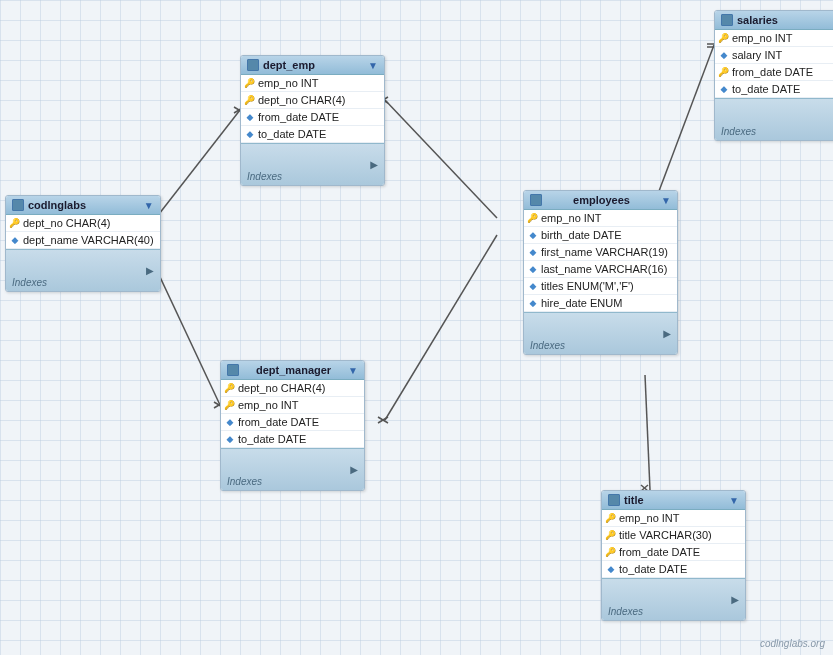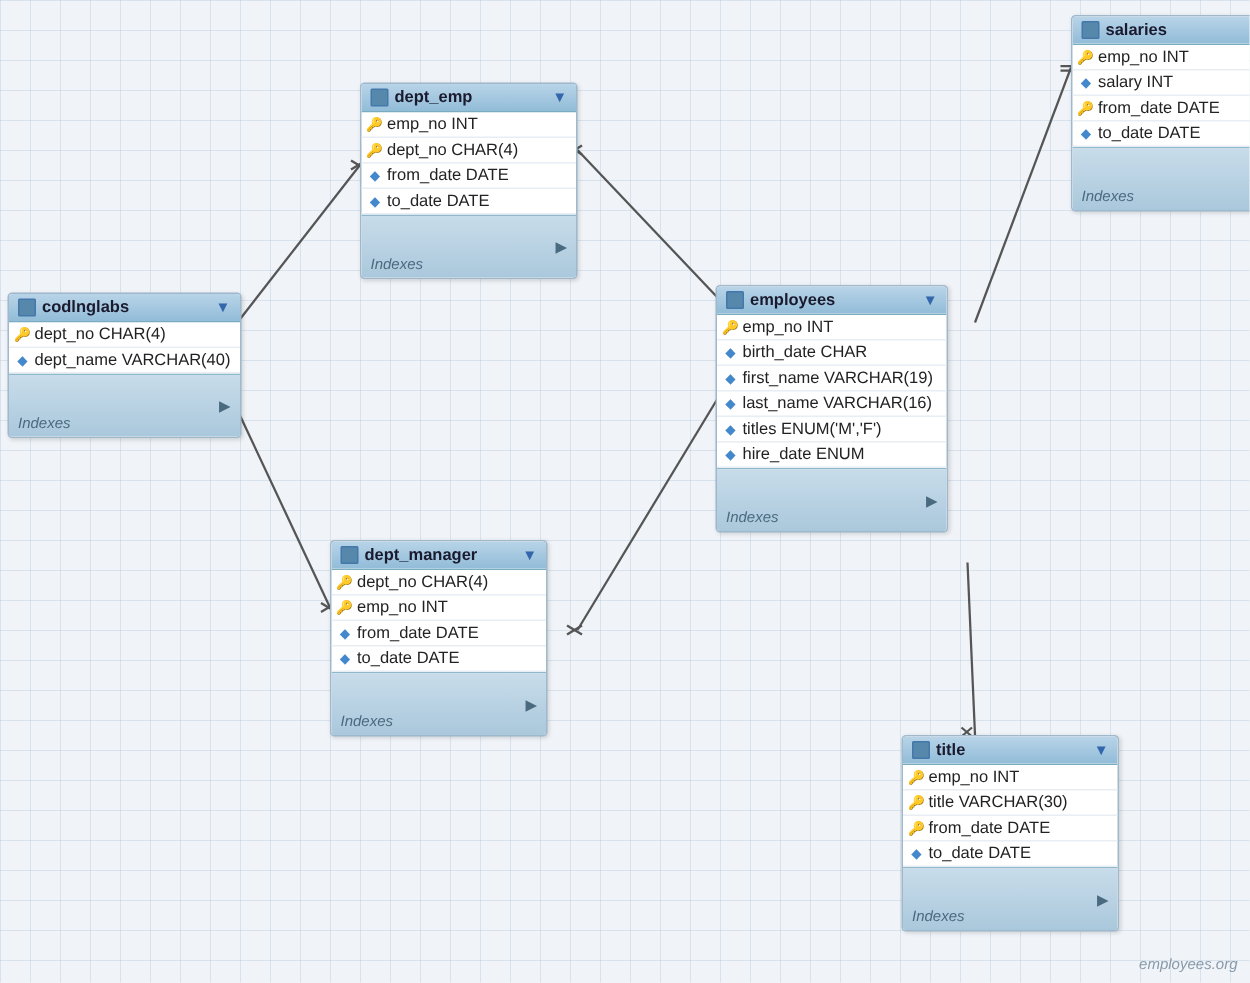--- a/index.html
+++ b/index.html
@@ -226,33 +226,33 @@
   <div class="table-row">
     <span class="key-icon key-diamond">◆</span>
     <span>dept_name VARCHAR(40)</span>
   </div>
   <div class="indexes-bar">
     <span class="indexes-label">Indexes</span>
     <span class="indexes-arrow">▶</span>
   </div>
 </div>
 
-<div class="table-box" style="left:477px; top:190px; min-width:155px;">
+<div class="table-box" style="left:523px; top:190px; min-width:155px;text-align:center;">
   <div class="table-header">
     <div class="table-header-icon"></div>
     <span class="table-header-name">employees</span>
     <span class="table-header-arrow">▼</span>
   </div>
   <div class="table-row">
     <span class="key-icon key-yellow">🔑</span>
     <span>emp_no INT</span>
   </div>
   <div class="table-row">
     <span class="key-icon key-diamond">◆</span>
-    <span>birth_date CHAR</span>
+    <span>birth_date DATE</span>
   </div>
   <div class="table-row">
     <span class="key-icon key-diamond">◆</span>
     <span>first_name VARCHAR(19)</span>
   </div>
   <div class="table-row">
     <span class="key-icon key-diamond">◆</span>
     <span>last_name VARCHAR(16)</span>
   </div>
   <div class="table-row">
@@ -262,21 +262,21 @@
   <div class="table-row">
     <span class="key-icon key-diamond">◆</span>
     <span>hire_date ENUM</span>
   </div>
   <div class="indexes-bar">
     <span class="indexes-label">Indexes</span>
     <span class="indexes-arrow">▶</span>
   </div>
 </div>
 
-<div class="table-box" style="left:220px; top:360px; min-width:145px;">
+<div class="table-box" style="left:220px; top:360px; min-width:145px;text-align:center;">
   <div class="table-header">
     <div class="table-header-icon"></div>
     <span class="table-header-name">dept_manager</span>
     <span class="table-header-arrow">▼</span>
   </div>
   <div class="table-row">
     <span class="key-icon key-yellow">🔑</span>
     <span>dept_no CHAR(4)</span>
   </div>
   <div class="table-row">
@@ -318,13 +318,13 @@
   <div class="table-row">
     <span class="key-icon key-diamond">◆</span>
     <span>to_date DATE</span>
   </div>
   <div class="indexes-bar">
     <span class="indexes-label">Indexes</span>
     <span class="indexes-arrow">▶</span>
   </div>
 </div>
 
-<span class="watermark">employees.org</span>
+<span class="watermark">codlnglabs.org</span>
 
 </body></html>

